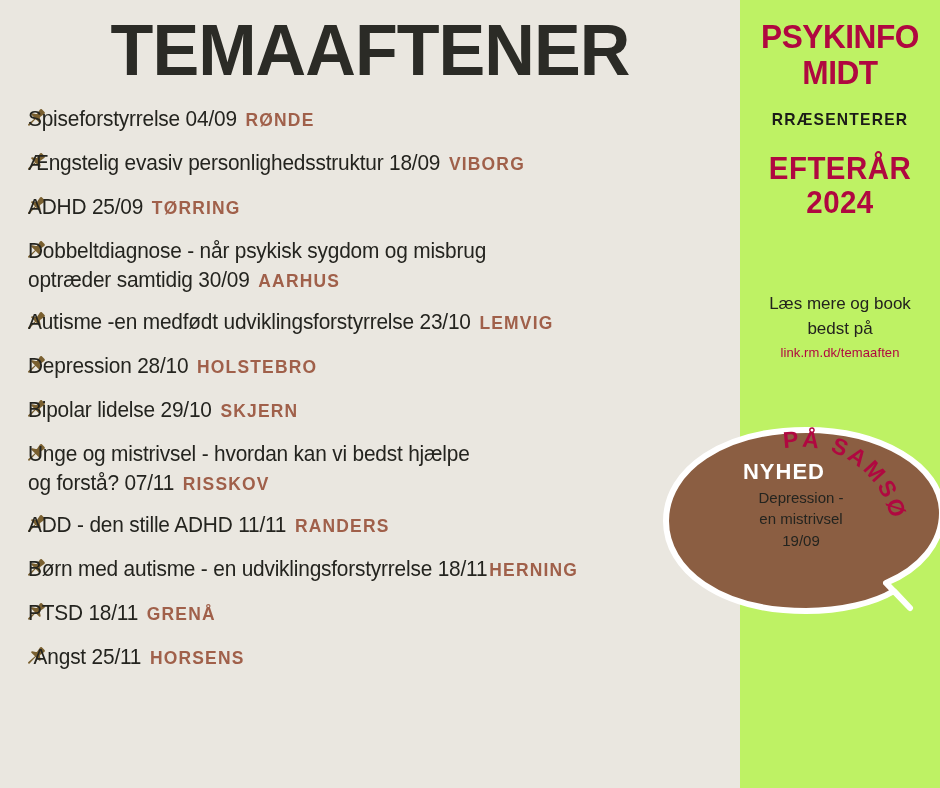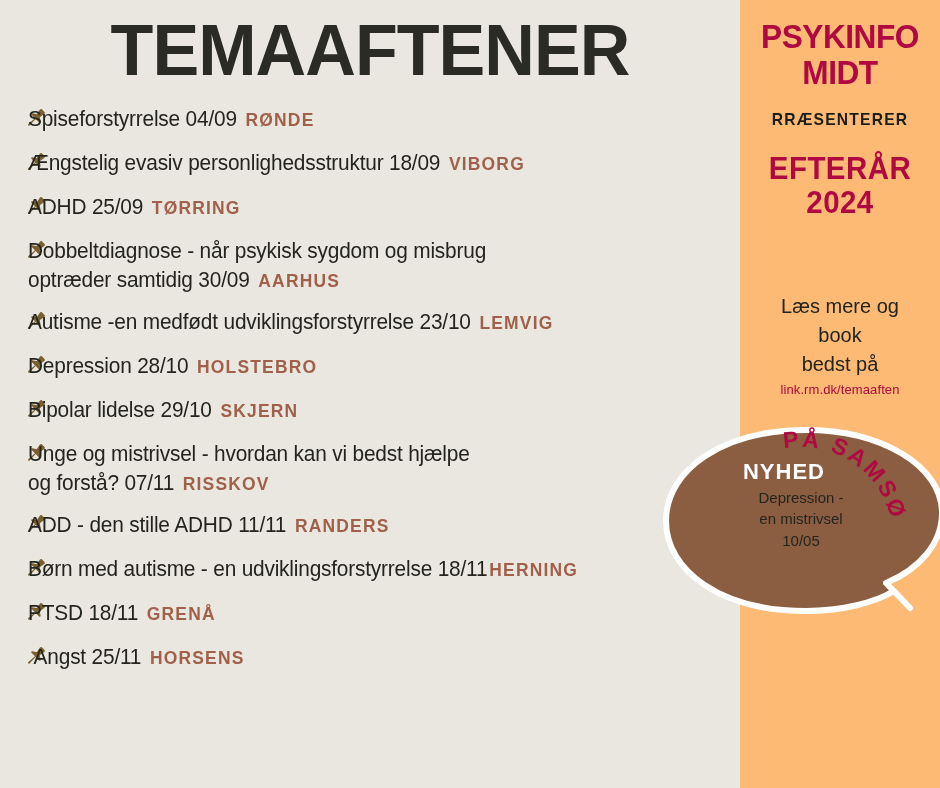--- a/index.html
+++ b/index.html
@@ -18,21 +18,21 @@
     -webkit-font-smoothing: antialiased;
   }
 
   
   #sidebar {
     position: absolute;
     top: 0;
     left: 740px;
     width: 200px;
     height: 788px;
-    background: #fdba74;
+    background: #bef264;
     text-align: center;
     overflow: hidden;
   }
   .sb-brand {
     margin-top: 18px;
     font-family: "Liberation Sans", sans-serif;
     font-weight: bold;
     font-size: 34px;
     line-height: 1.06;
     letter-spacing: -0.5px;
@@ -51,21 +51,21 @@
     margin-top: 22px;
     font-weight: bold;
     font-size: 31px;
     line-height: 1.1;
     letter-spacing: 0.5px;
     color: #B00840;
     transform: scaleX(0.95);
   }
   .sb-info {
     margin-top: 72px;
-    font-size: 20px;
+    font-size: 17px;
     line-height: 1.45;
     color: #23231E;
     padding: 0 20px;
   }
   .sb-link {
     margin-top: 3px;
     font-size: 13px;
     color: #B00840;
     letter-spacing: 0.1px;
   }
@@ -296,21 +296,21 @@
                C284,118 262,144 228,158
                L252,183 L236,166
                C216,178 183,186 148,186
                C62,186 8,145 8,96
                C8,44 66,5 148,5 Z" fill="#8B5E42" stroke="#FFFFFF" stroke-width="6" stroke-linejoin="round"></path>
     </svg>
     <div id="bubble-text">
       <div class="bubble-nyhed">NYHED</div>
       <div class="bubble-line">Depression -</div>
       <div class="bubble-line">en mistrivsel</div>
-      <div class="bubble-line">10/05</div>
+      <div class="bubble-line">19/09</div>
     </div>
     <svg id="samso" viewBox="0 0 170 110">
       <defs>
         <path id="samsoArc" d="M4,30 A92,92 0 0 1 112,96" fill="none"></path>
       </defs>
       <text font-family="Liberation Sans, sans-serif" font-size="23" font-weight="bold" fill="#B00840" letter-spacing="2.6">
         <textPath href="#samsoArc" startOffset="2">PÅ SAMSØ</textPath>
       </text>
     </svg>
   </div>

